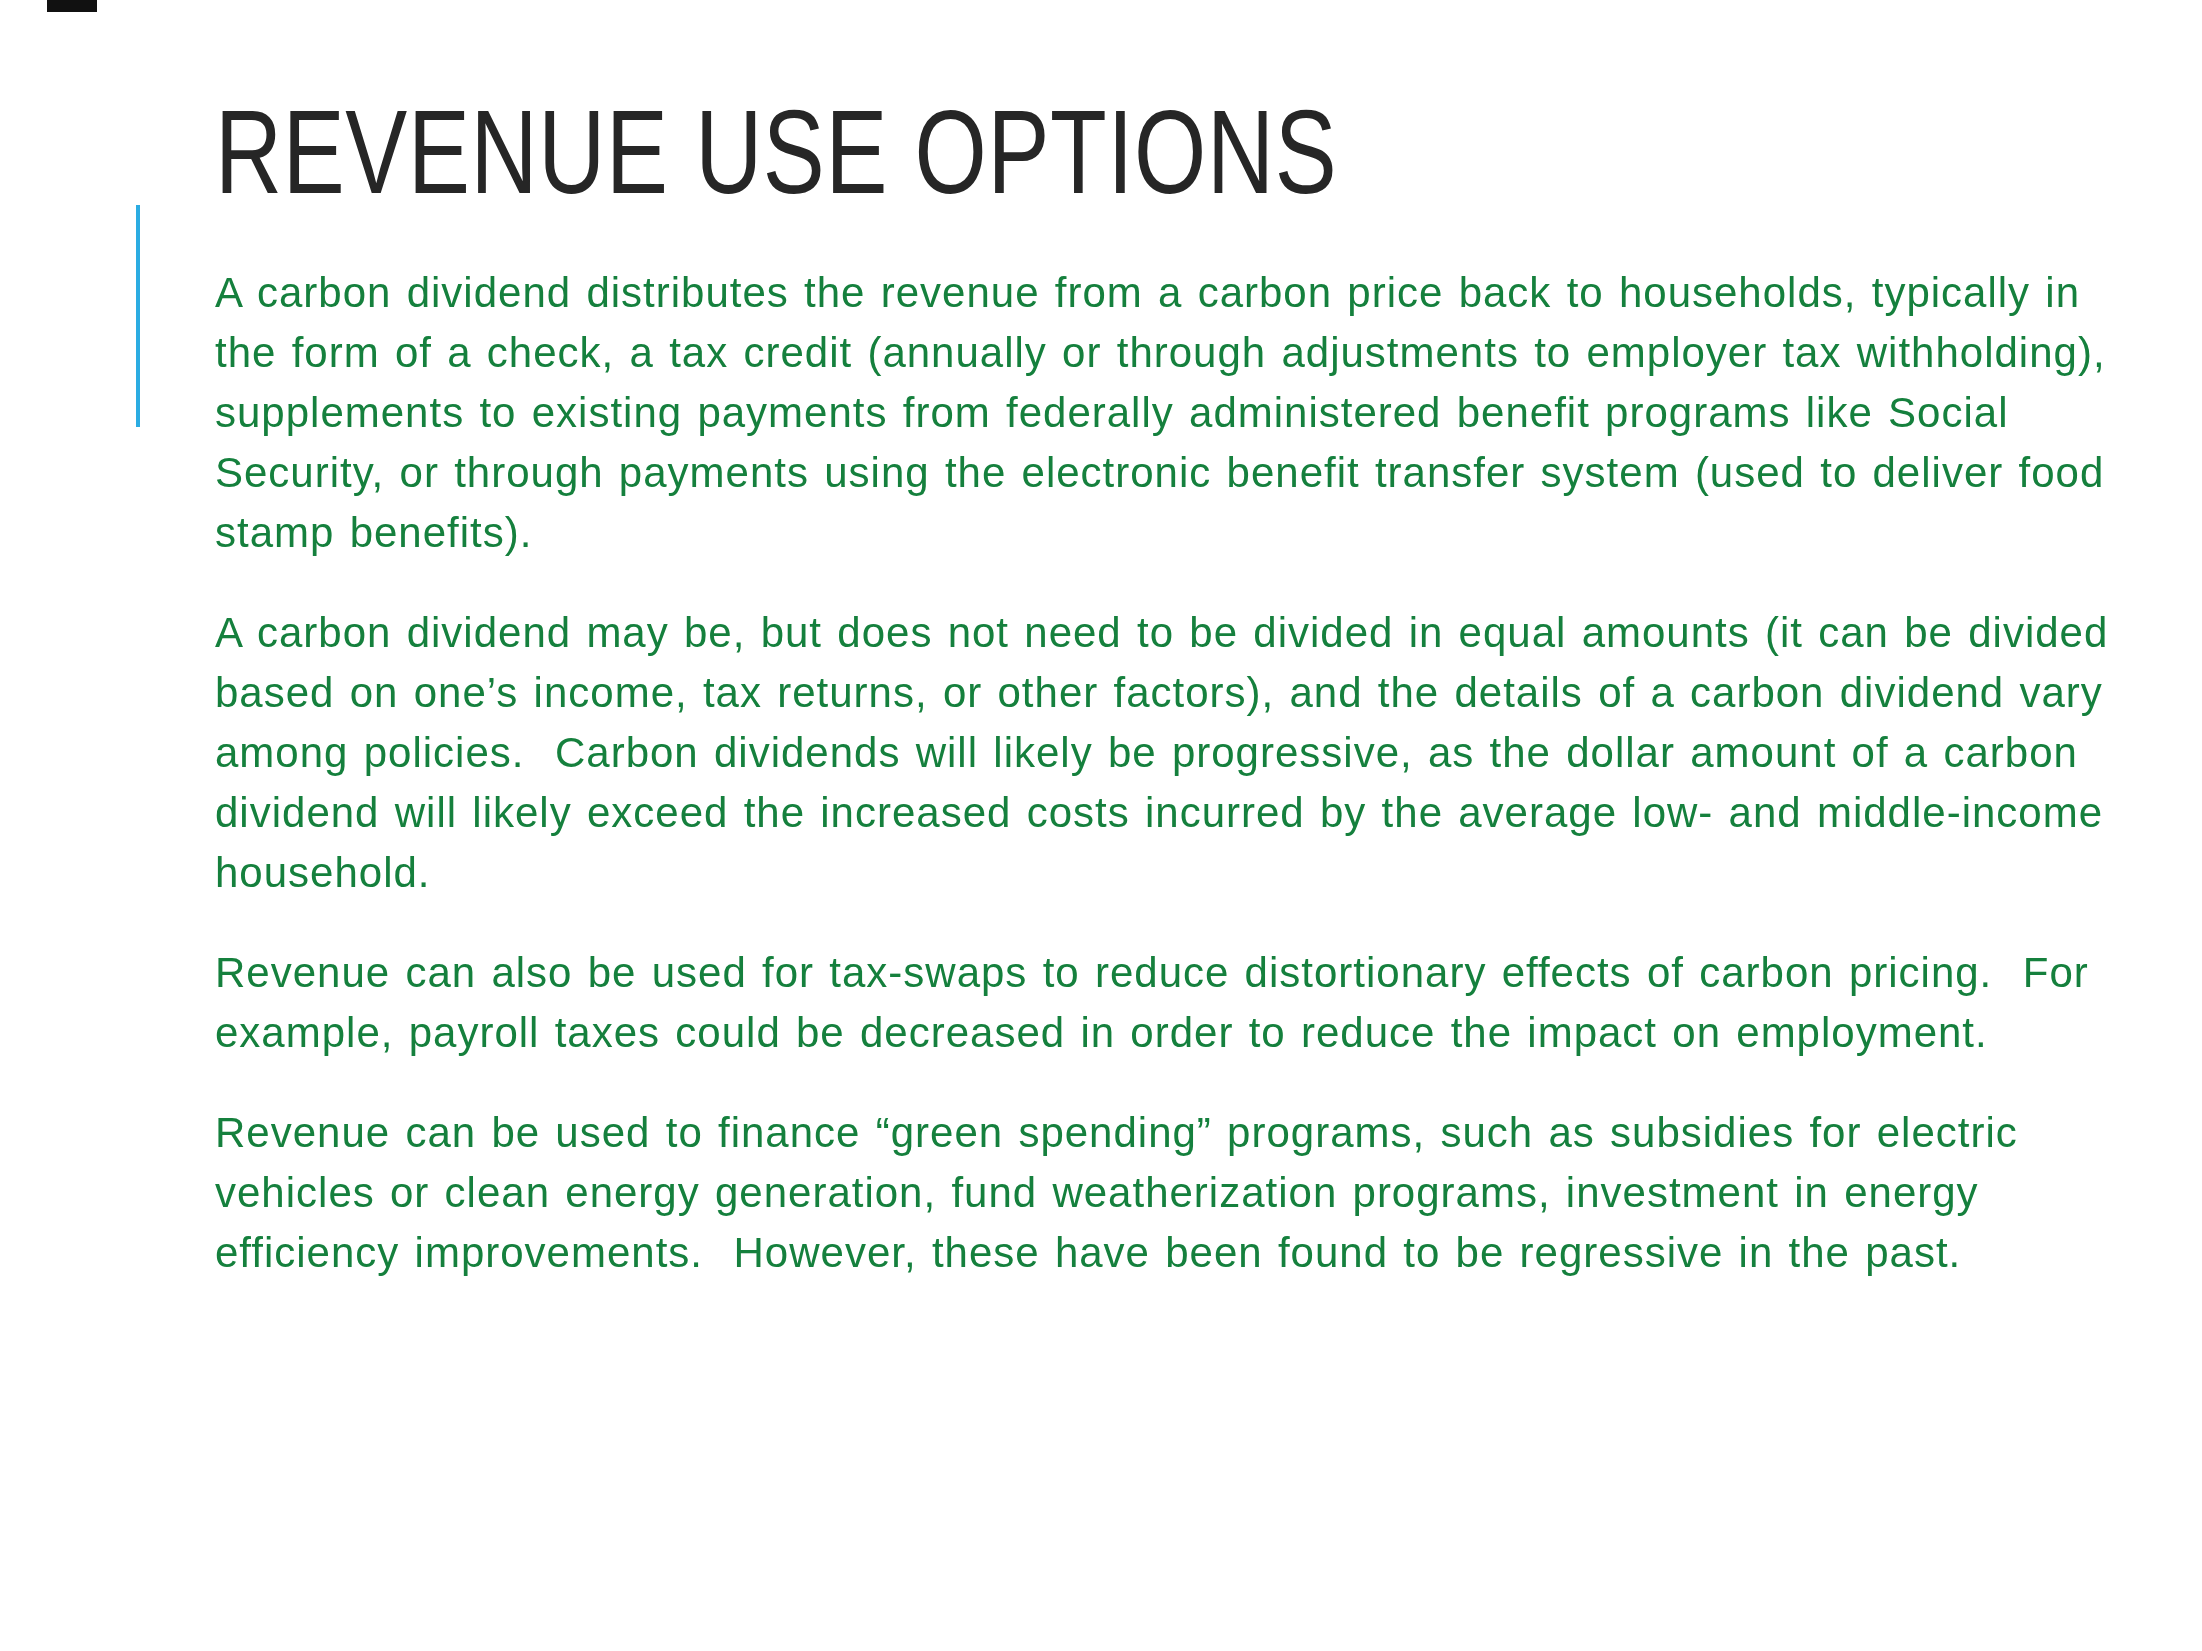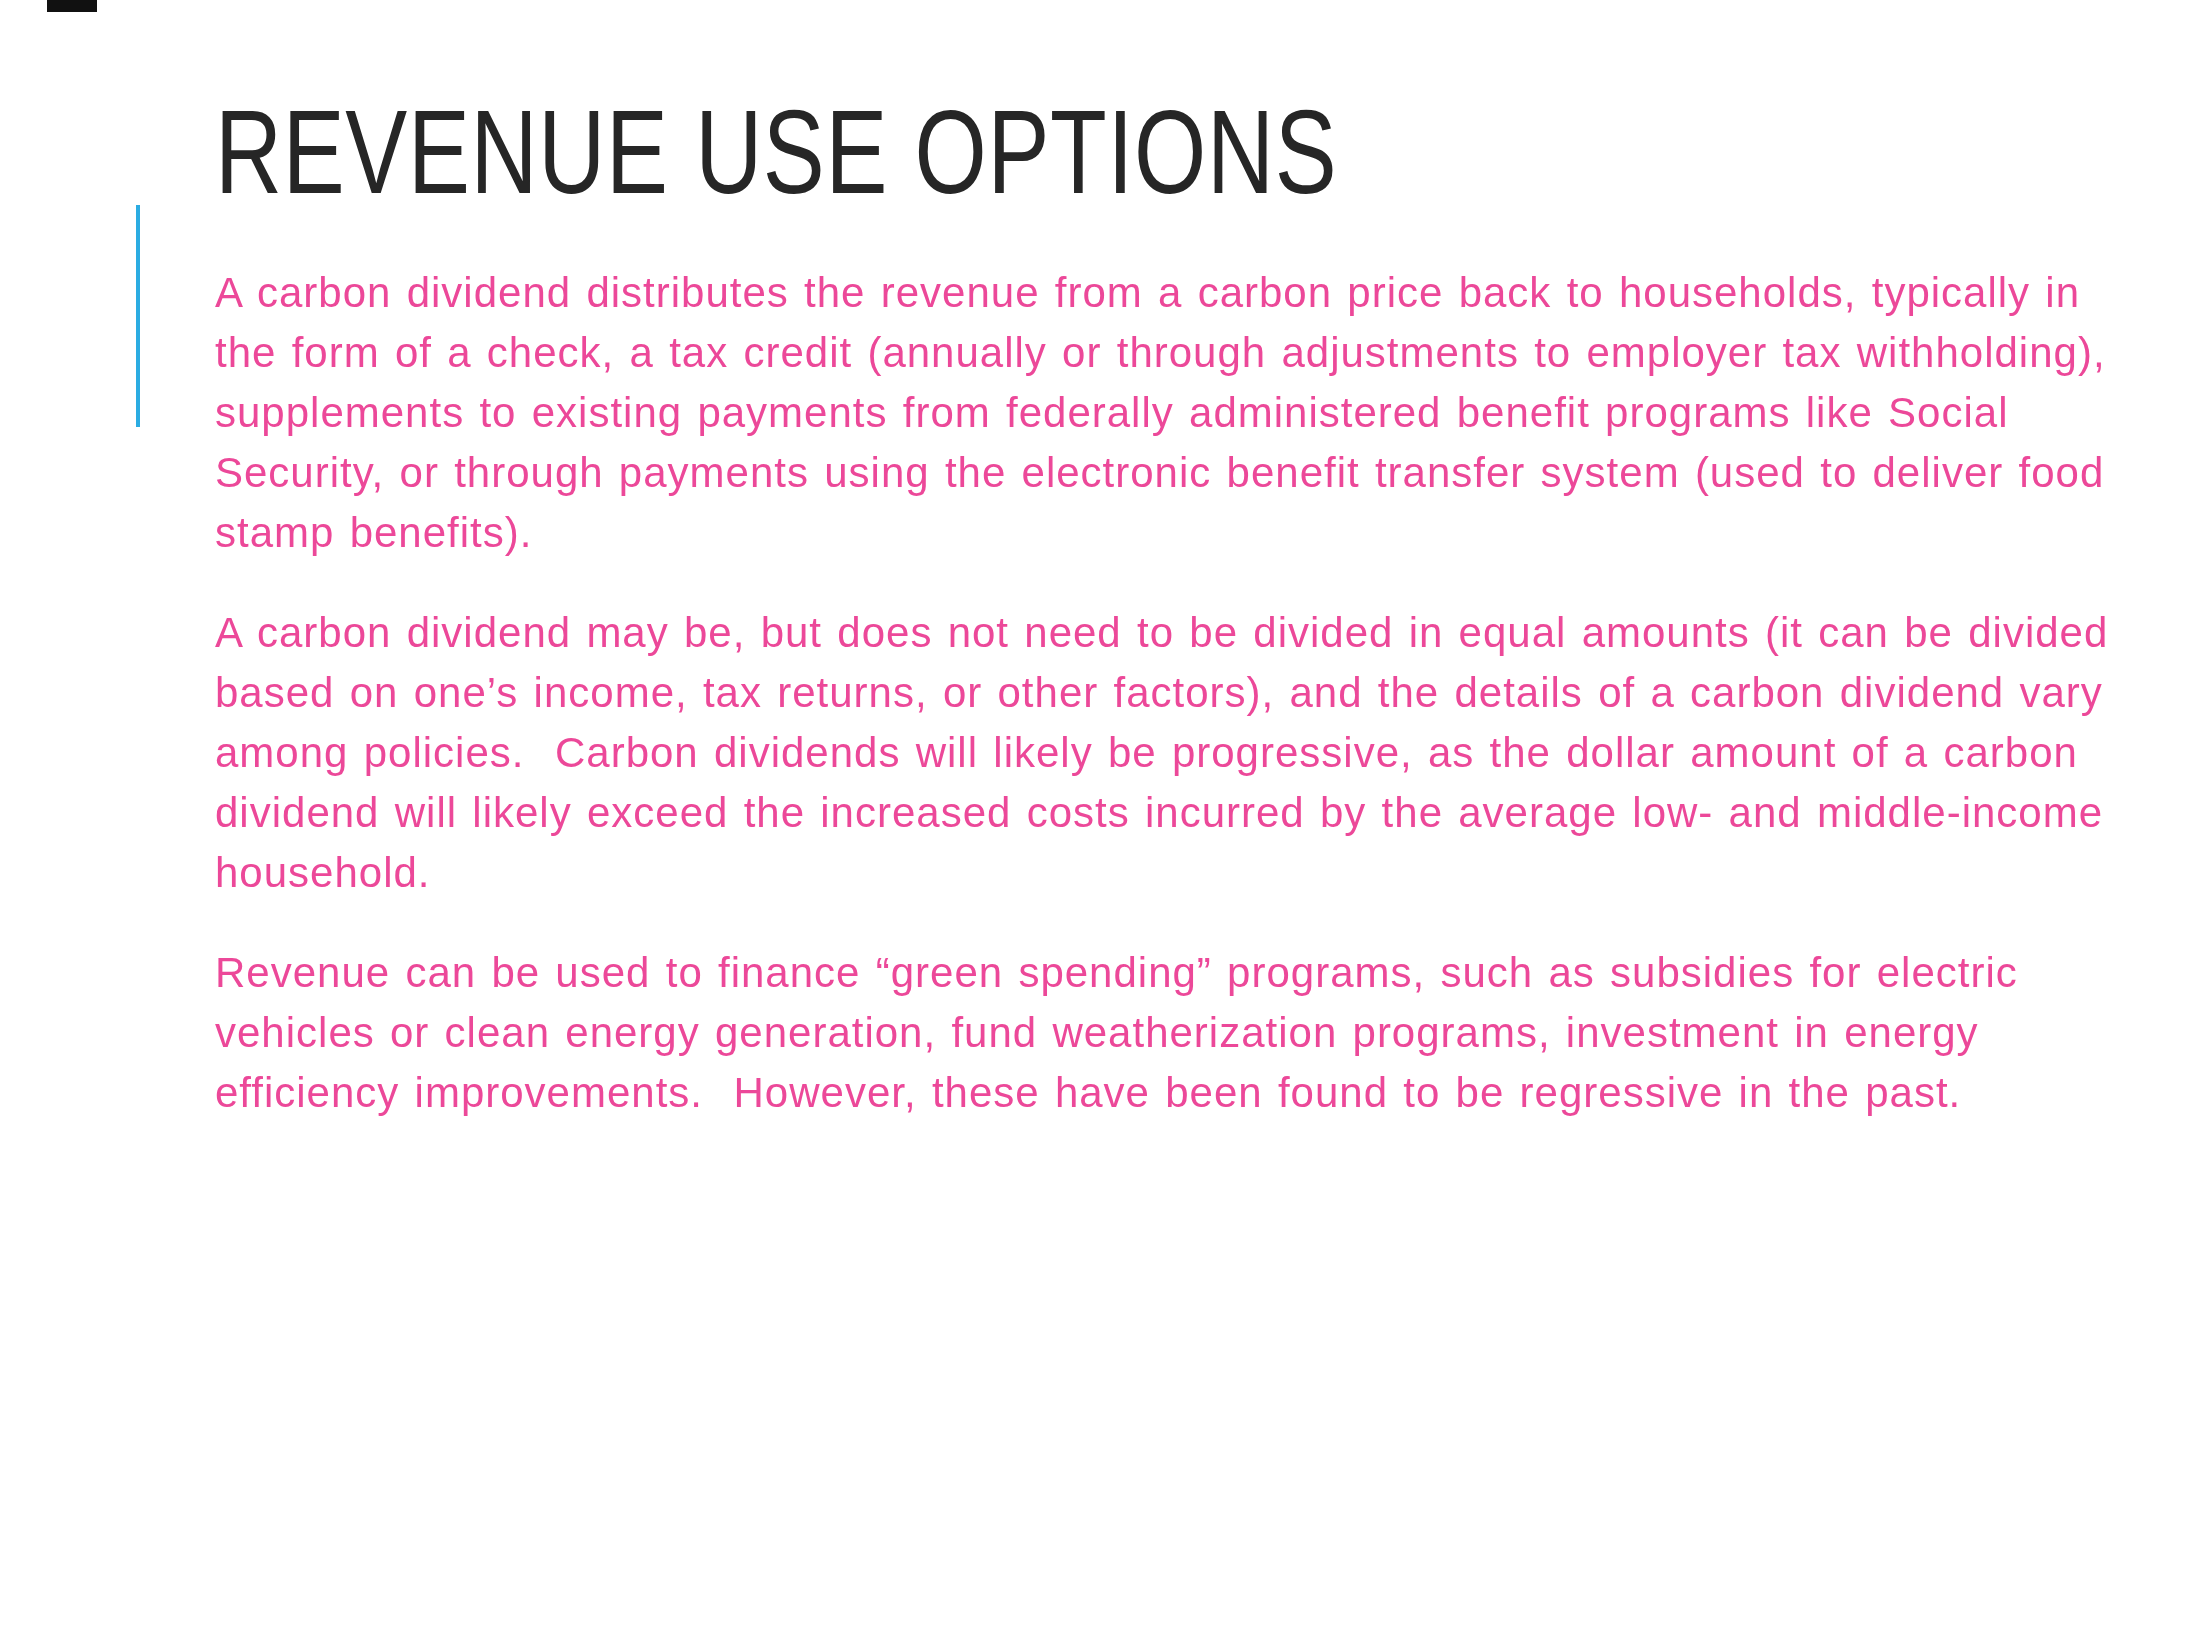--- a/index.html
+++ b/index.html
@@ -50,29 +50,30 @@
     transform-origin: left center;
     white-space: nowrap;
   }
   .body-paragraph {
     margin: 0 0 40px 0;
     font-size: 42px;
     line-height: 60px;
     letter-spacing: 1px;
     word-spacing: 2.6px;
     white-space: pre-wrap;
-    color: #ec4899;
+    color: #15803d;
   }
 </style>
 </head>
 <body>
 
 <div class="slide">
   <div class="corner-mark"></div>
   <div class="accent-line"></div>
   <div class="content">
     <h1 class="slide-title">REVENUE USE OPTIONS</h1>
     <p class="body-paragraph">A carbon dividend distributes the revenue from a carbon price back to households, typically in the form of a check, a tax credit (annually or through adjustments to employer tax withholding), supplements to existing payments from federally administered benefit programs like Social Security, or through payments using the electronic benefit transfer system (used to deliver food stamp benefits).</p>
     <p class="body-paragraph">A carbon dividend may be, but does not need to be divided in equal amounts (it can be divided based on one’s income, tax returns, or other factors), and the details of a carbon dividend vary among policies.  Carbon dividends will likely be progressive, as the dollar amount of a carbon dividend will likely exceed the increased costs incurred by the average low- and middle-income household.</p>
+    <p class="body-paragraph">Revenue can also be used for tax-swaps to reduce distortionary effects of carbon pricing.  For example, payroll taxes could be decreased in order to reduce the impact on employment.</p>
     <p class="body-paragraph">Revenue can be used to finance “green spending” programs, such as subsidies for electric vehicles or clean energy generation, fund weatherization programs, investment in energy efficiency improvements.  However, these have been found to be regressive in the past.</p>
   </div>
 </div>
 
 
 </body></html>

